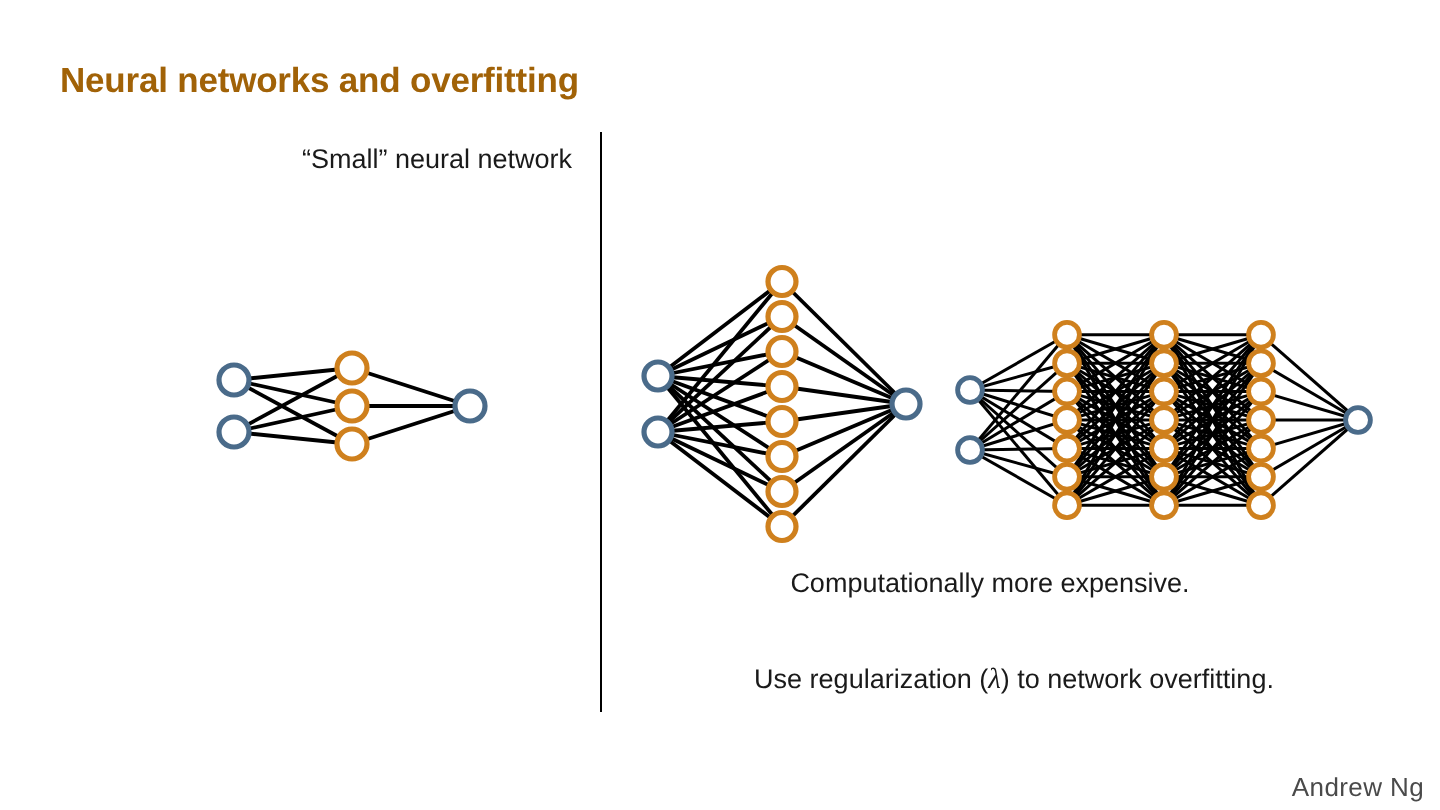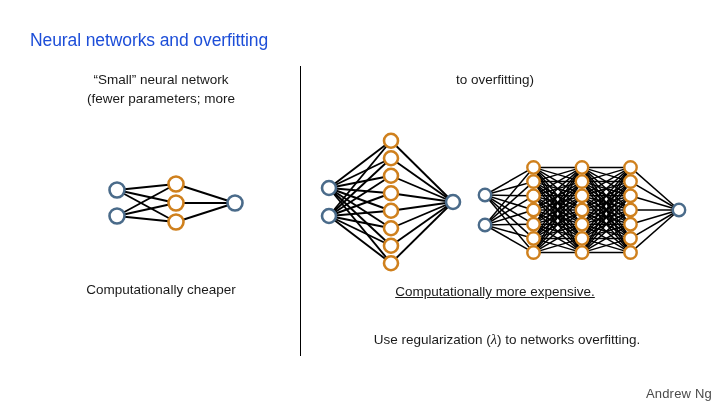--- a/index.html
+++ b/index.html
@@ -20,72 +20,71 @@
     inset: 0;
     background: #ffffff;
   }
 
   
   #page-title {
     position: absolute;
     left: 30px;
     top: 30px;
     font-size: 17.5px;
-    font-weight: normal;
+    font-weight: bold;
     letter-spacing: -0.1px;
-    color: #1d4ed8;
+    color: #a16207;
     white-space: nowrap;
   }
 
   
   #column-divider {
     position: absolute;
     left: 300px;
     top: 66px;
     width: 1px;
     height: 290px;
     background: #000000;
   }
 
   
   .caption {
     position: absolute;
+    text-align: right;
+    font-size: 13.5px;
+    line-height: 19px;
+    color: #1a1a1a;
+  }
+  #caption-small {
+    left: 36px;
+    top: 70px;
+    width: 250px;
+  }
+  #caption-large {
+    left: 330px;
+    top: 70px;
+    width: 330px;
+  }
+
+  .footline {
+    position: absolute;
     text-align: center;
     font-size: 13.5px;
     line-height: 19px;
     color: #1a1a1a;
   }
-  #caption-small {
-    left: 36px;
-    top: 70px;
-    width: 250px;
-  }
-  #caption-large {
-    left: 330px;
-    top: 70px;
-    width: 330px;
-  }
-
-  .footline {
-    position: absolute;
-    text-align: center;
-    font-size: 13.5px;
-    line-height: 19px;
-    color: #1a1a1a;
-  }
   #foot-small {
     left: 36px;
     top: 280px;
     width: 250px;
   }
   #foot-large {
     left: 330px;
     top: 282px;
     width: 330px;
-    text-decoration: underline;
   }
   #foot-regularization {
     left: 312px;
     top: 330px;
     width: 390px;
     text-align: center;
   }
   .lam {
     font-family: "Liberation Serif", serif;
     font-style: italic;
@@ -116,21 +115,20 @@
 <body>
 
 <div class="slide">
 
   <div id="page-title">Neural networks and overfitting</div>
 
   <div id="column-divider"></div>
 
   <div class="caption" id="caption-small">
     <div>“Small” neural network</div>
-    <div>(fewer parameters; more</div>
   </div>
 
   <div class="net" id="net-small">
     <svg width="144" height="82" viewBox="0 0 144 82">
         <g>
           <line x1="13" y1="28" x2="72" y2="22" stroke="#000000" stroke-width="1.9"></line>
           <line x1="13" y1="28" x2="72" y2="41" stroke="#000000" stroke-width="1.9"></line>
           <line x1="13" y1="28" x2="72" y2="60" stroke="#000000" stroke-width="1.9"></line>
           <line x1="13" y1="54" x2="72" y2="22" stroke="#000000" stroke-width="1.9"></line>
           <line x1="13" y1="54" x2="72" y2="41" stroke="#000000" stroke-width="1.9"></line>
@@ -143,24 +141,22 @@
           <circle cx="13" cy="28" r="7.5" fill="#ffffff" stroke="#4a6b8a" stroke-width="2.6"></circle>
           <circle cx="13" cy="54" r="7.5" fill="#ffffff" stroke="#4a6b8a" stroke-width="2.6"></circle>
           <circle cx="72" cy="22" r="7.5" fill="#ffffff" stroke="#cf801d" stroke-width="2.6"></circle>
           <circle cx="72" cy="41" r="7.5" fill="#ffffff" stroke="#cf801d" stroke-width="2.6"></circle>
           <circle cx="72" cy="60" r="7.5" fill="#ffffff" stroke="#cf801d" stroke-width="2.6"></circle>
           <circle cx="131" cy="41" r="7.5" fill="#ffffff" stroke="#4a6b8a" stroke-width="2.6"></circle>
         </g>
       </svg>
   </div>
 
-  <div class="footline" id="foot-small">Computationally cheaper</div>
 
   <div class="caption" id="caption-large">
-    <div>to overfitting)</div>
   </div>
 
   <div class="net" id="net-large-a">
     <svg width="150" height="152" viewBox="0 0 150 152">
         <g>
           <line x1="13" y1="62" x2="75" y2="14.75" stroke="#000000" stroke-width="1.9"></line>
           <line x1="13" y1="62" x2="75" y2="32.25" stroke="#000000" stroke-width="1.9"></line>
           <line x1="13" y1="62" x2="75" y2="49.75" stroke="#000000" stroke-width="1.9"></line>
           <line x1="13" y1="62" x2="75" y2="67.25" stroke="#000000" stroke-width="1.9"></line>
           <line x1="13" y1="62" x2="75" y2="84.75" stroke="#000000" stroke-width="1.9"></line>
@@ -348,18 +344,18 @@
           <circle cx="156.5" cy="78.4" r="6.2" fill="#ffffff" stroke="#cf801d" stroke-width="2.4"></circle>
           <circle cx="156.5" cy="92.6" r="6.2" fill="#ffffff" stroke="#cf801d" stroke-width="2.4"></circle>
           <circle cx="205" cy="50" r="6.2" fill="#ffffff" stroke="#4a6b8a" stroke-width="2.4"></circle>
         </g>
       </svg>
   </div>
 
   <div class="footline" id="foot-large">Computationally more expensive.</div>
 
   <div class="footline" id="foot-regularization">
-    <span>Use regularization (</span><span class="lam">λ</span><span>) to networks overfitting.</span>
+    <span>Use regularization (</span><span class="lam">λ</span><span>) to network overfitting.</span>
   </div>
 
   <div id="attribution">Andrew Ng</div>
 
 </div>
 
 </body></html>

